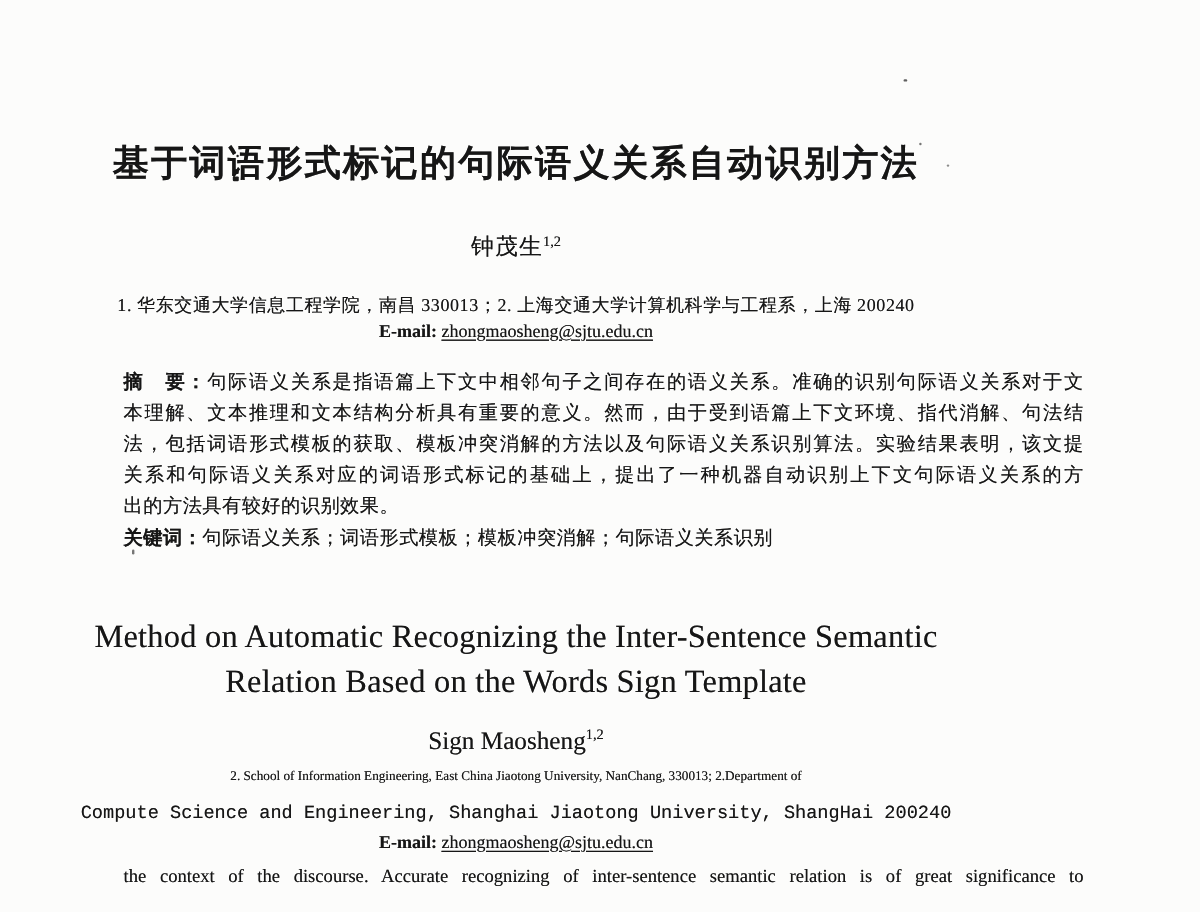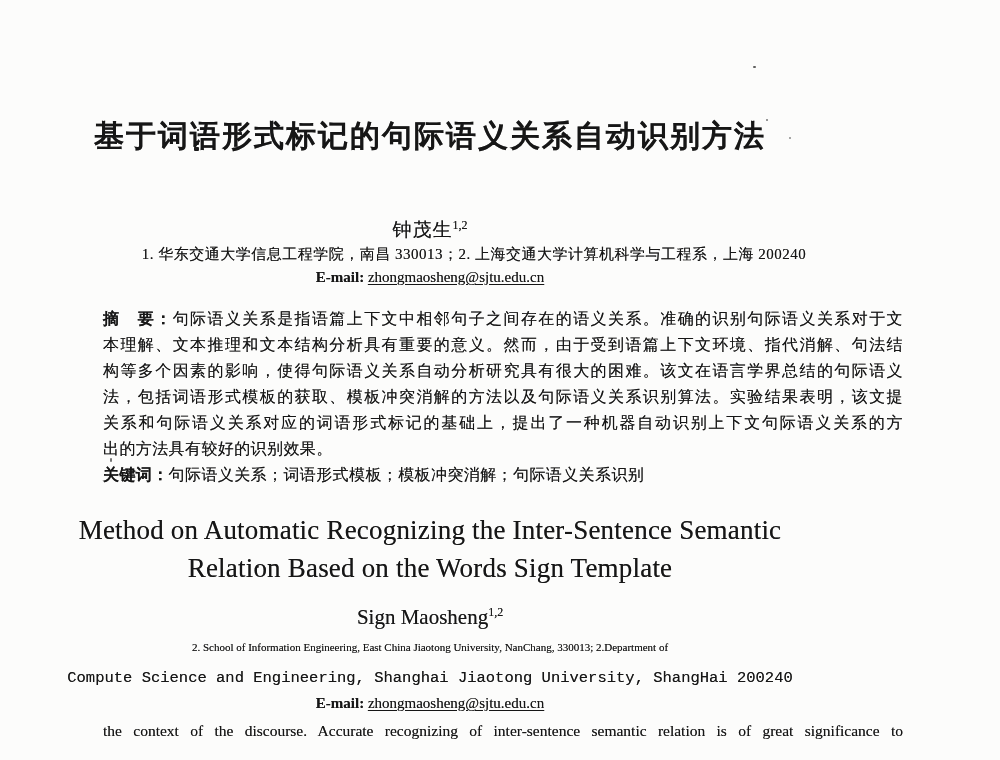--- a/index.html
+++ b/index.html
@@ -18,22 +18,22 @@
   .col { position:absolute; left:103px; width:800px; }
 
   
   .cn-title {
     top:116px;
     font-family:"Liberation Sans","DejaVu Sans",sans-serif;
     font-weight:bold;
     font-size:30px;
     letter-spacing:2px;
   }
-  .cn-author { top:217px; font-size:19px; letter-spacing:1px; }
-  .cn-affiliation { top:245px; font-size:15px; letter-spacing:0.5px;padding-left:44px; }
+  .cn-author { top:193px; font-size:19px; letter-spacing:1px; }
+  .cn-affiliation { top:245px; font-size:15px; letter-spacing:0.5px; }
   .cn-email { top:269px; font-size:15px; }
   .cn-abstract {
     top:306px;
     font-size:16px;
     line-height:26px;
     letter-spacing:0.4px;
   }
   .just { text-align:justify; text-align-last:justify; }
   .lbl { font-weight:bold; }
   sup.auth { font-size:12px; letter-spacing:0; }
@@ -97,21 +97,20 @@
   <div class="abs center cn-email">
     <span class="lbl">E-mail:</span>
     <a class="email-link" href="#">zhongmaosheng@sjtu.edu.cn</a>
   </div>
 
   <div class="col cn-abstract">
     <div class="just">
       <span class="lbl">摘　要：</span><span>句际语义关系是指语篇上下文中相邻句子之间存在的语义关系。准确的识别句际语义关系对于文</span>
     </div>
     <div class="just">本理解、文本推理和文本结构分析具有重要的意义。然而，由于受到语篇上下文环境、指代消解、句法结</div>
-    <div class="just">构等多个因素的影响，使得句际语义关系自动分析研究具有很大的困难。该文在语言学界总结的句际语义</div>
     <div class="just">法，包括词语形式模板的获取、模板冲突消解的方法以及句际语义关系识别算法。实验结果表明，该文提</div>
     <div class="just">关系和句际语义关系对应的词语形式标记的基础上，提出了一种机器自动识别上下文句际语义关系的方</div>
     <div>出的方法具有较好的识别效果。</div>
     <div>
       <span class="lbl">关键词：</span><span>句际语义关系；词语形式模板；模板冲突消解；句际语义关系识别</span>
     </div>
   </div>
 
   <div class="abs center en-title">
     <div>Method on Automatic Recognizing the Inter-Sentence Semantic</div>

